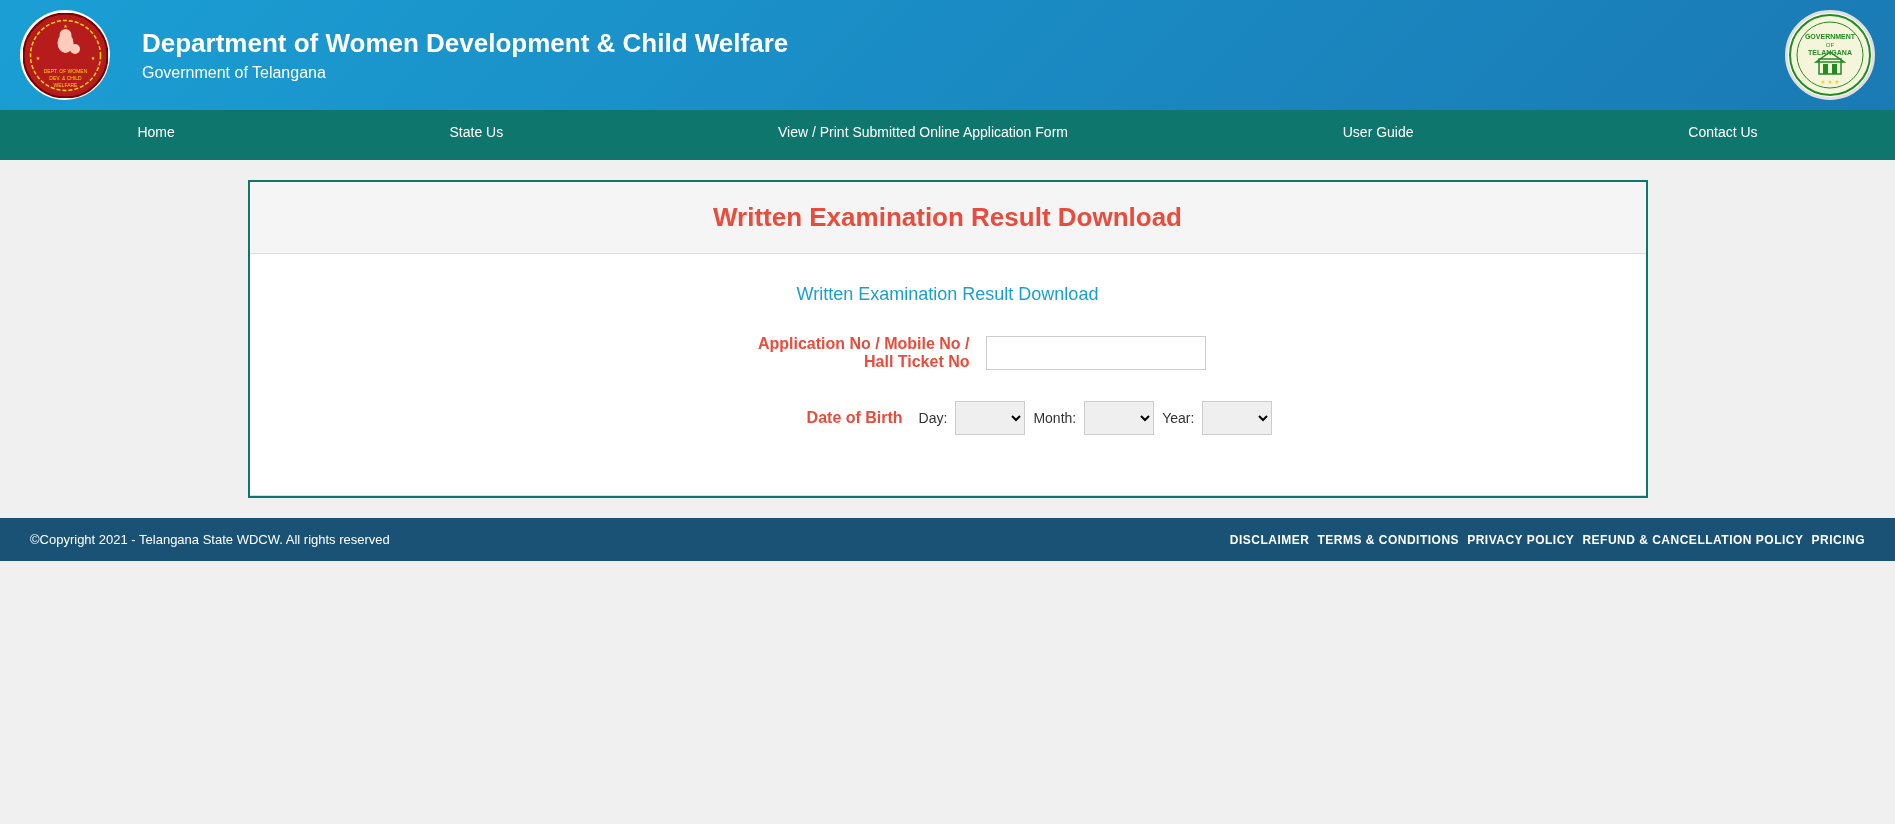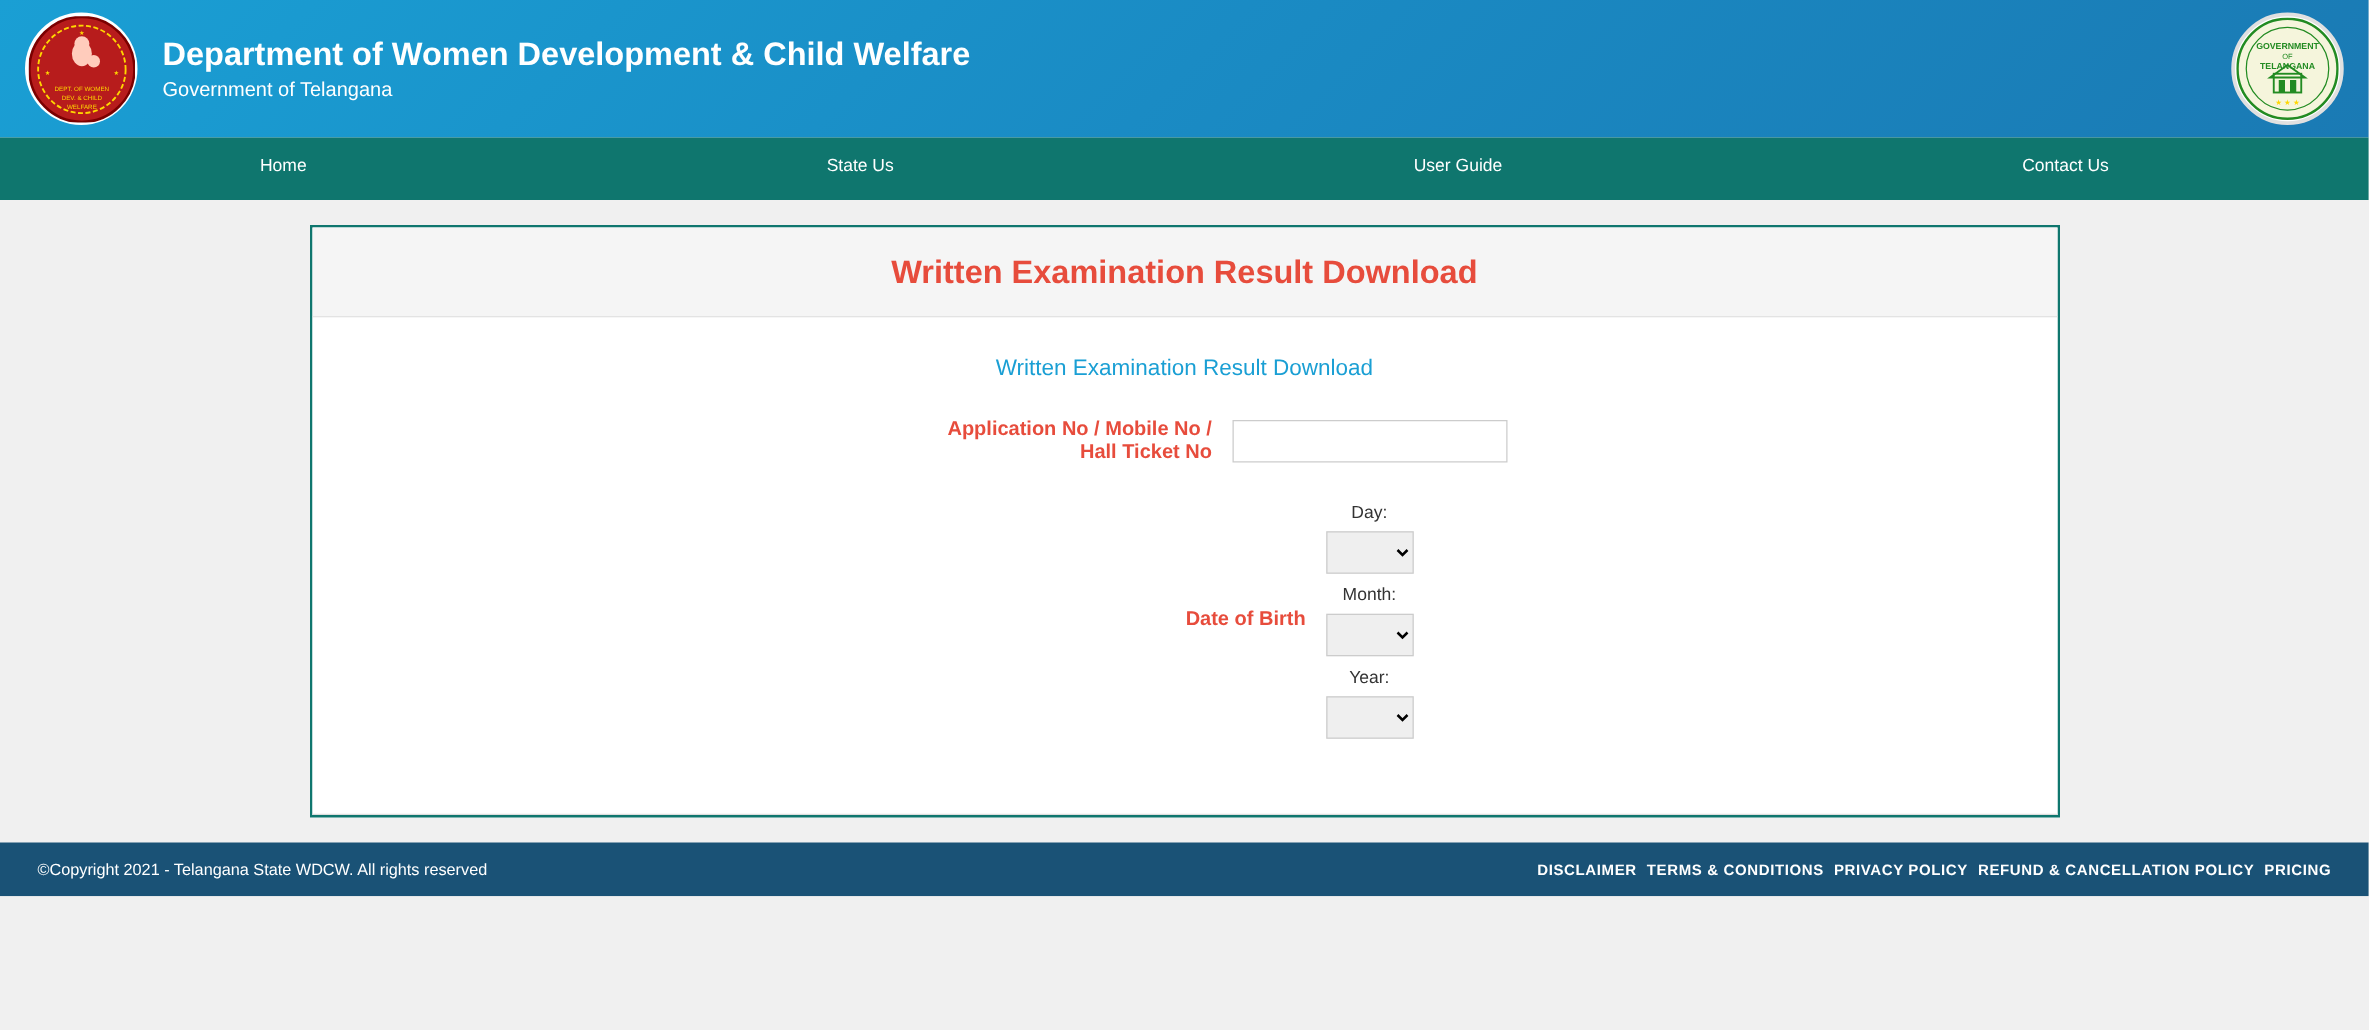--- a/index.html
+++ b/index.html
@@ -10,21 +10,21 @@
       background: linear-gradient(135deg, #1a9fd4 0%, #1a8bc4 50%, #1a7ab4 100%);
       display: flex;
       align-items: center;
       justify-content: space-between;
       padding: 10px 20px;
       min-height: 110px;
     }
     .header-left {
       display: flex;
       align-items: center;
-      gap: 20px;
+      gap: 32px;
     }
     .header-logo-left {
       width: 90px;
       height: 90px;
       border-radius: 50%;
       background: white;
       display: flex;
       align-items: center;
       justify-content: center;
       overflow: hidden;
@@ -125,21 +125,20 @@
       padding: 6px 10px;
       font-size: 14px;
       width: 220px;
       height: 34px;
     }
 
     .dob-group {
       display: flex;
       align-items: center;
       gap: 8px;
-      flex-direction: column;
     }
     .dob-group label {
       font-size: 14px;
       color: #333;
     }
     .dob-group select {
       border: 1px solid #ccc;
       padding: 4px 6px;
       font-size: 14px;
       height: 34px;
@@ -229,20 +228,21 @@
       <rect x="43" y="50" width="5" height="10" fill="#228B22"></rect>
       <polygon points="41,38 27,48 55,48" fill="none" stroke="#228B22" stroke-width="1.5"></polygon>
       <text x="41" y="70" text-anchor="middle" fill="#ffd700" font-size="6" font-family="Arial">★ ★ ★</text>
     </svg>
   </div>
 </header>
 
 <nav class="navbar">
   <a href="#">Home</a>
   <a href="#">State Us</a>
+  <a href="#">View / Print Submitted Online Application Form</a>
   <a href="#">User Guide</a>
   <a href="#">Contact Us</a>
 </nav>
 
 <div class="main-content">
 
   <div class="page-title-bar">
     <h2>Written Examination Result Download</h2>
   </div>
 

